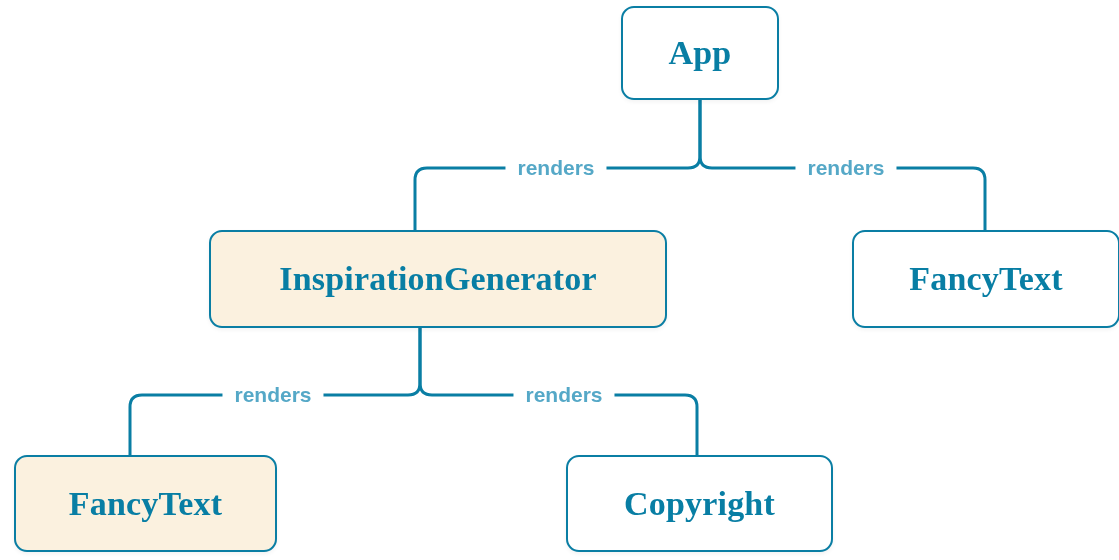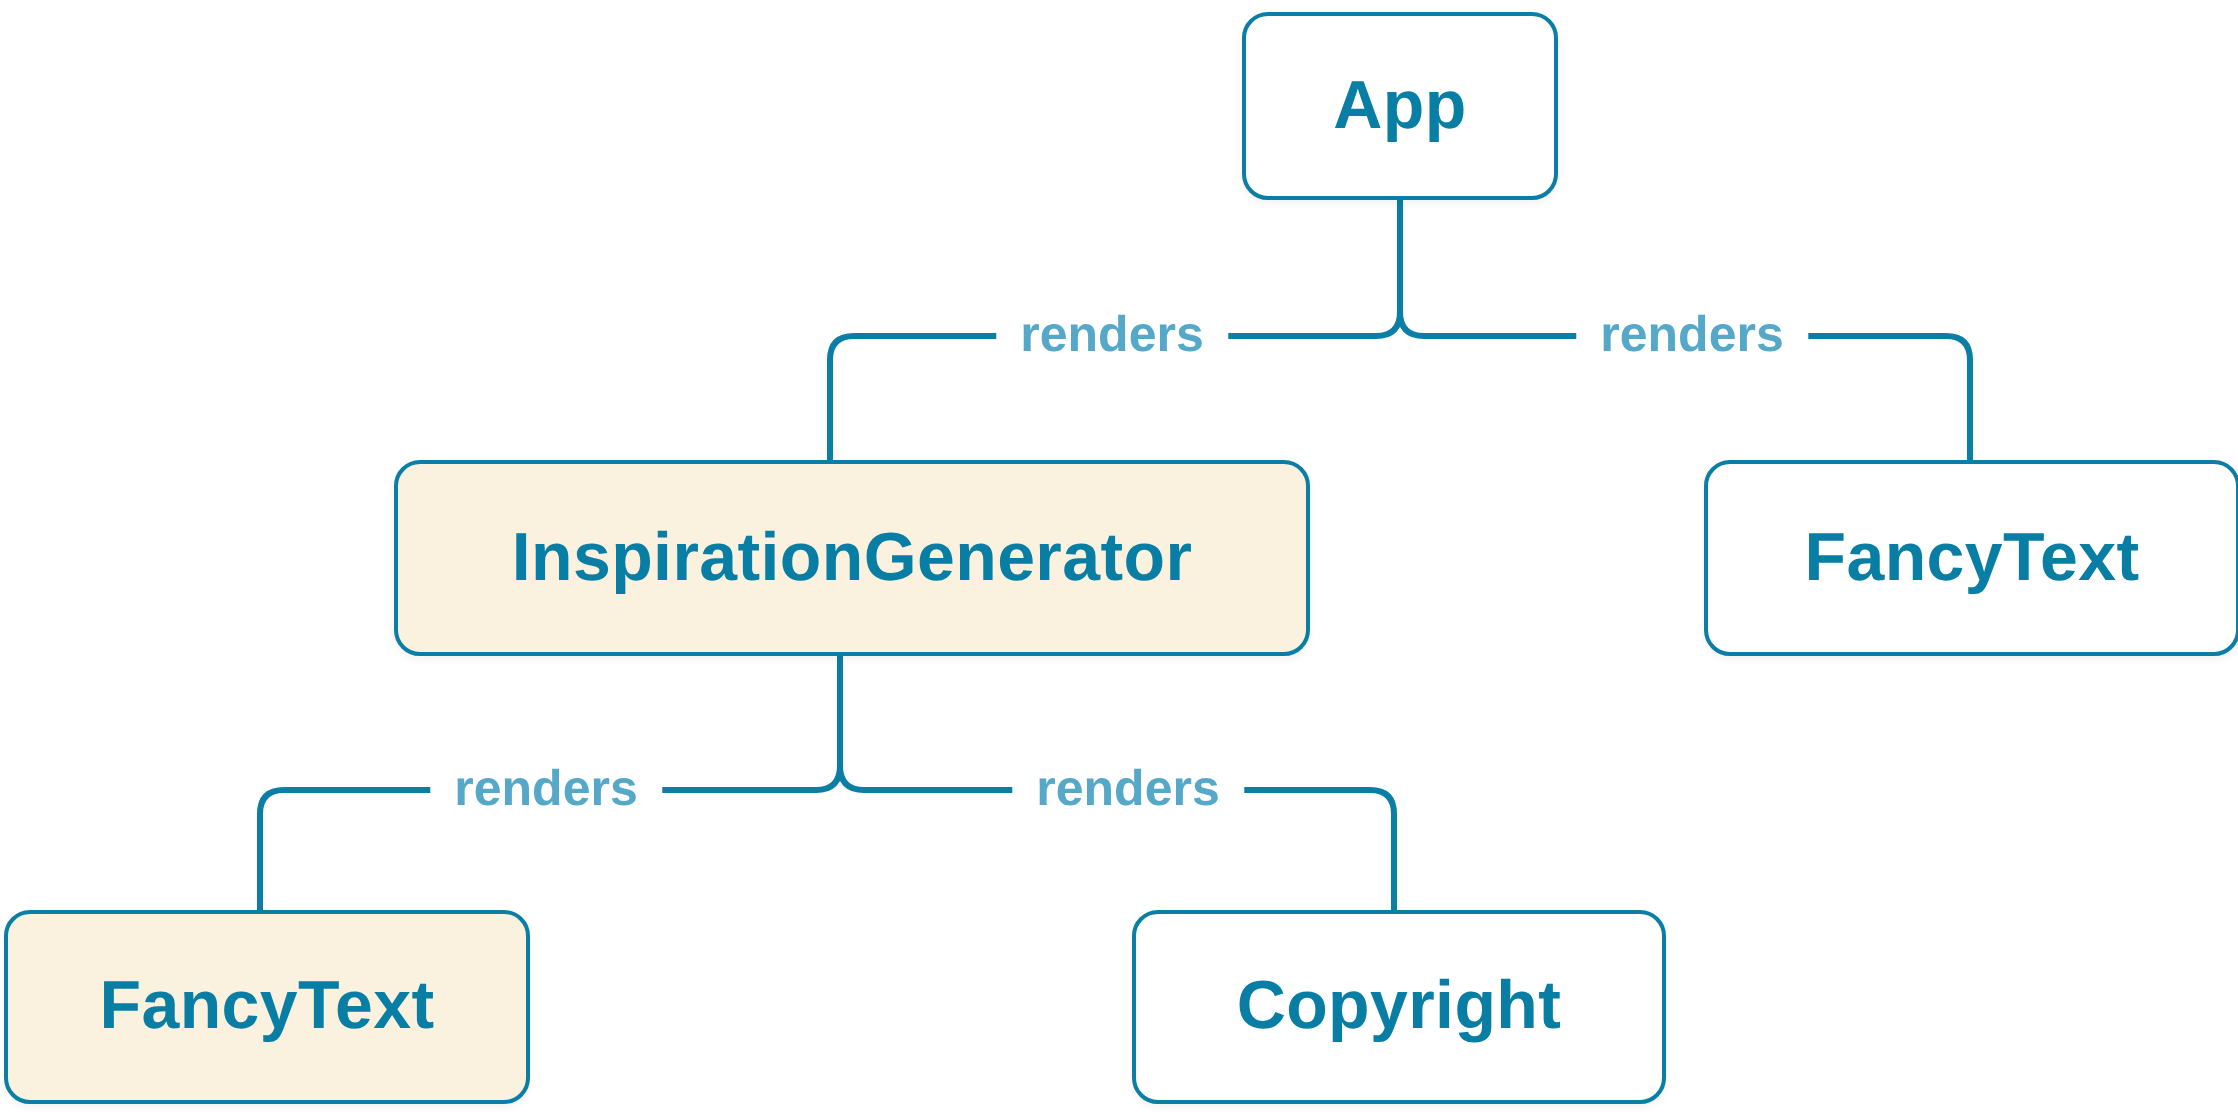--- a/index.html
+++ b/index.html
@@ -42,36 +42,37 @@
     justify-content: center;
     background: var(--c-node-bg);
     border: 2.5px solid var(--c-line);
     border-radius: 13px;
     color: var(--c-text);
     font-size: 34px;
     font-weight: 600;
     letter-spacing: 0.2px;
     box-shadow: 0 2px 4px rgba(0,0,0,0.05);
     white-space: nowrap;
+    font-family: Liberation Serif, serif;
   }
-  .node.highlight { background: var(--c-highlight); }
+  .node.highlight { background: var(--c-highlight); margin-left: 12px; }
 
   .node-app        { left: 621px; top: 6px;   width: 158px; height: 94px; }
   .node-insp       { left: 197px; top: 230px; width: 458px; height: 98px; }
   .node-fancy-top  { left: 852px; top: 230px; width: 268px; height: 98px; }
   .node-fancy-bot  { left: 2px;   top: 455px; width: 263px; height: 97px; }
   .node-copyright  { left: 566px; top: 455px; width: 267px; height: 97px; justify-content: center; }
 
   .edge-label {
     position: absolute;
     transform: translate(-50%, -50%);
     background: var(--c-bg);
     padding: 2px 12px;
     color: var(--c-label);
-    font-size: 25px;
+    font-size: 21px;
     font-weight: 600;
     white-space: nowrap;
   }
   .edge-label-1 { left: 556px; top: 168px; }
   .edge-label-2 { left: 846px; top: 168px; }
   .edge-label-3 { left: 273px; top: 395px; }
   .edge-label-4 { left: 564px; top: 395px; }
 </style>
 </head>
 <body>

